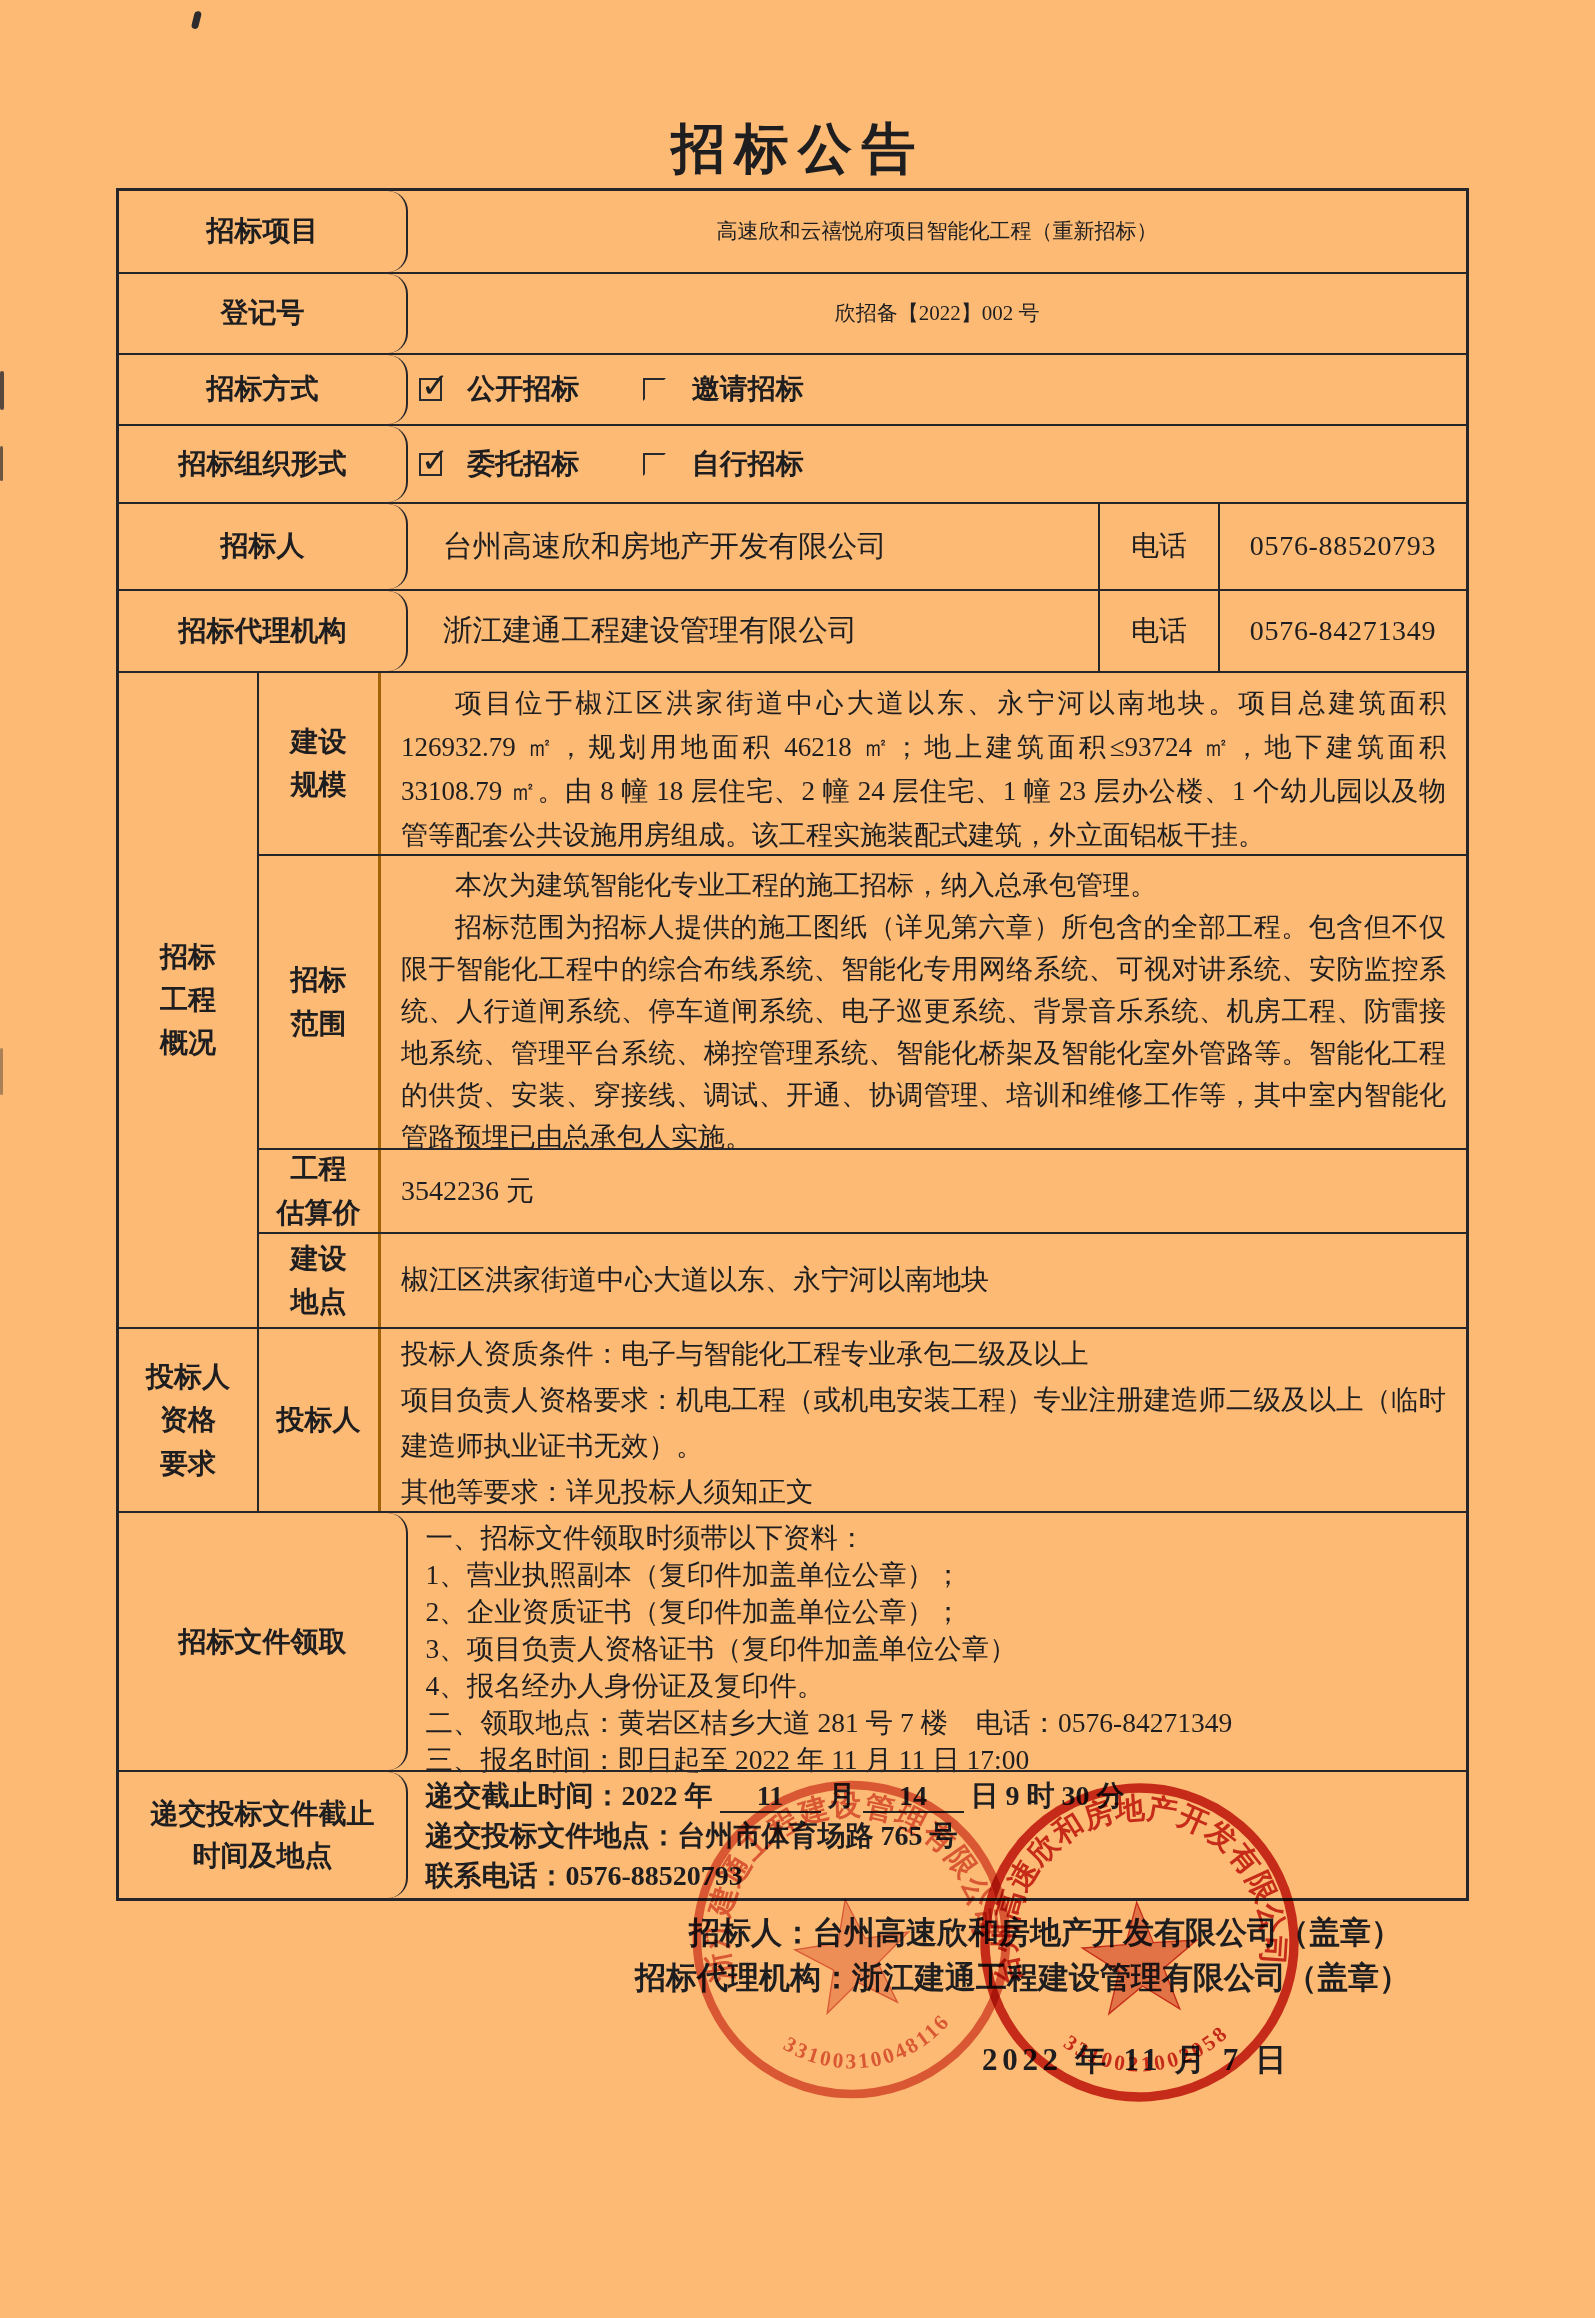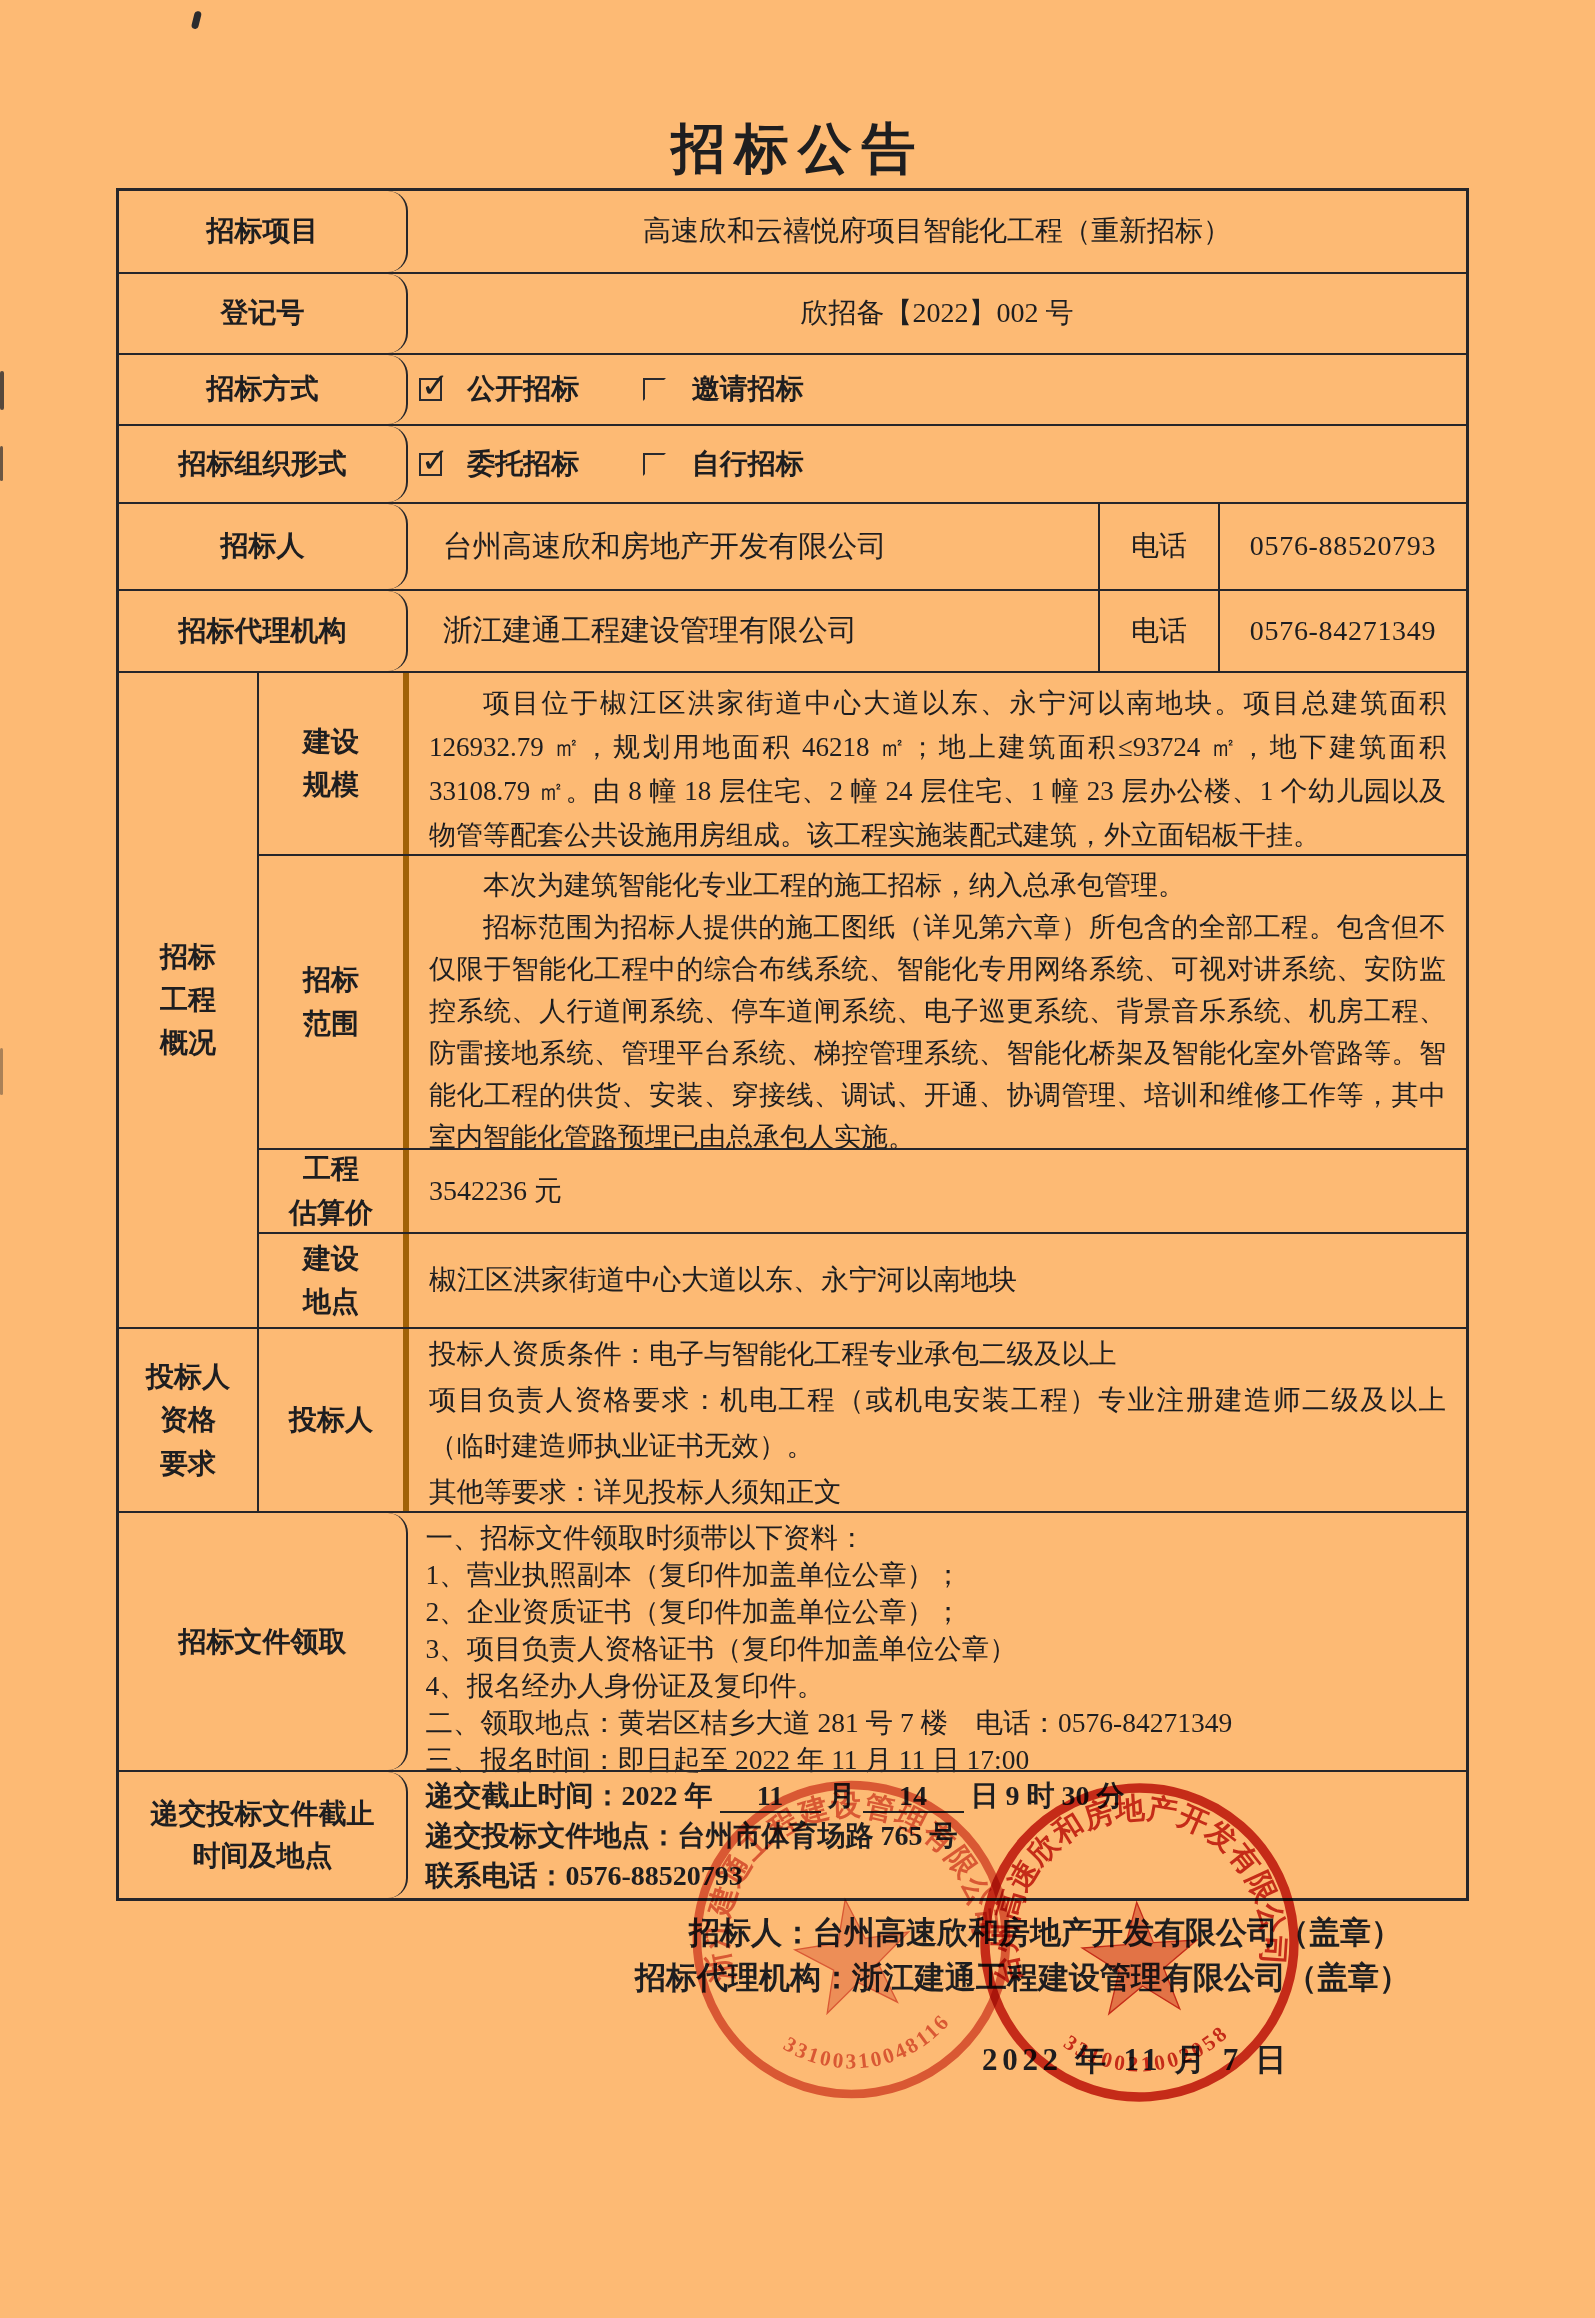--- a/index.html
+++ b/index.html
@@ -25,25 +25,25 @@
     border:3.4px solid #26262a;box-sizing:border-box;
     display:flex;flex-direction:column;
   }
   .row{display:flex;box-sizing:border-box;border-top:2px solid #26262a;min-height:0;}
   .row:first-child{border-top:none;}
   .cell{box-sizing:border-box;min-width:0;}
   .lblAB{width:289px;border-right:2px solid #26262a;display:flex;flex-direction:column;
     align-items:center;justify-content:center;font-weight:700;font-size:28px;text-align:center;line-height:1.5;border-radius:20px;}
   .lblA{width:140px;border-right:2px solid #26262a;display:flex;flex-direction:column;
     align-items:center;justify-content:center;font-weight:700;font-size:28px;text-align:center;line-height:1.55;}
-  .lblB{width:150px;border-right:6px solid #a16207;display:flex;flex-direction:column;
+  .lblB{width:122px;border-right:3px solid #a16207;display:flex;flex-direction:column;
     align-items:center;justify-content:center;font-weight:700;font-size:28px;text-align:center;line-height:1.55;}
   .lbl-line{display:block;}
   .content{flex:1;display:flex;align-items:center;box-sizing:border-box;}
-  .center{justify-content:center;font-size:28px;}
+  .center{justify-content:center;font-size:21px;}
   
   .checks{padding-left:10.7px;gap:64px;font-size:28px;font-weight:700;}
   .ckgroup{display:flex;align-items:center;gap:25.5px;position:relative;}
   .box{position:relative;width:23px;height:23px;border:2px solid #2a2a2e;box-sizing:border-box;flex:0 0 auto;}
   .box.open{border-right-color:transparent;border-bottom-color:transparent;}
   .tick{position:absolute;left:0px;top:-12px;font-size:34px;font-weight:700;color:#222;line-height:1;
     font-family:"DejaVu Sans","Liberation Sans",sans-serif;}
   
   .name{flex:0 0 404px;padding-left:35px;font-size:29.6px;align-items:center;display:flex;border-right:0;}
   .namewrap{flex:1;display:flex;}

